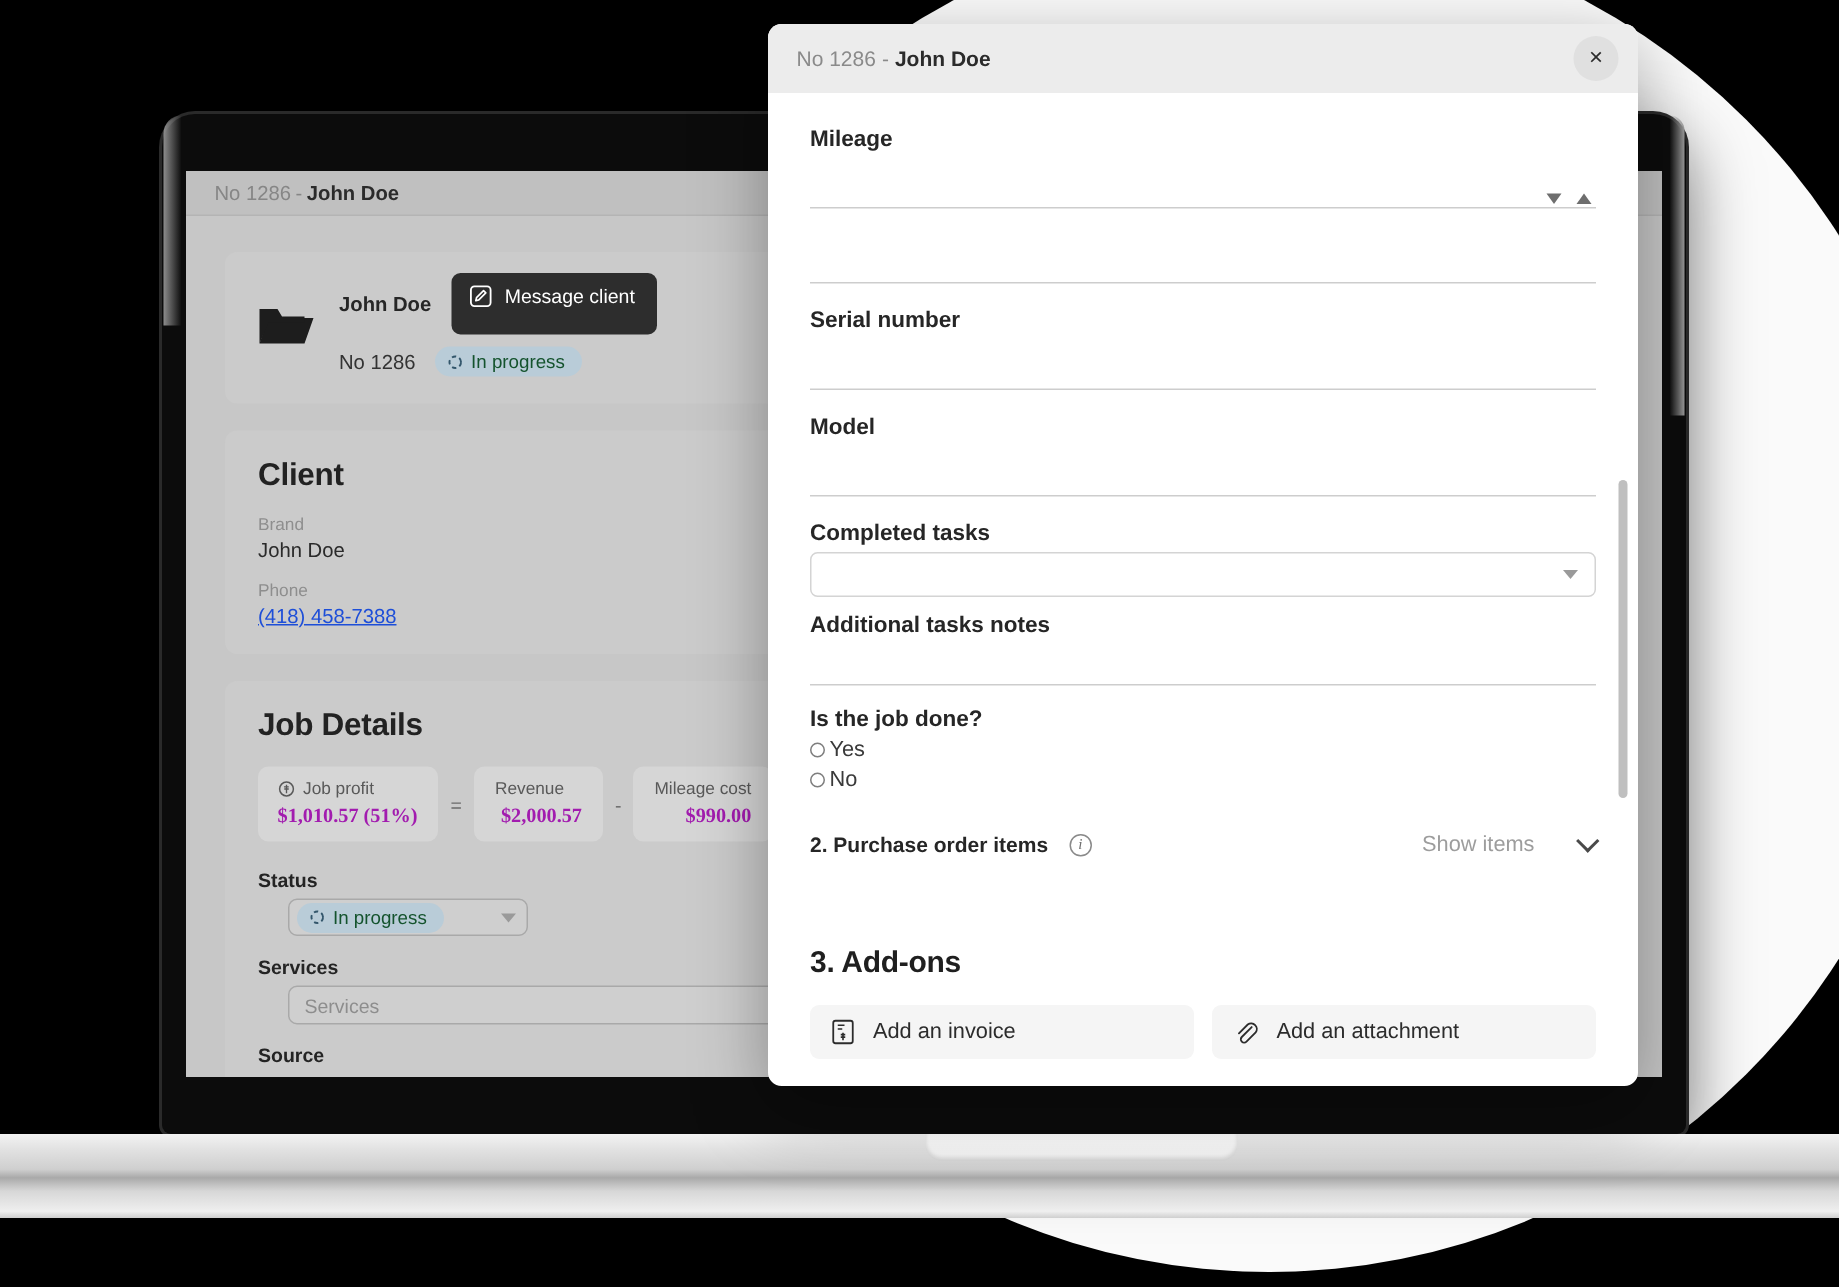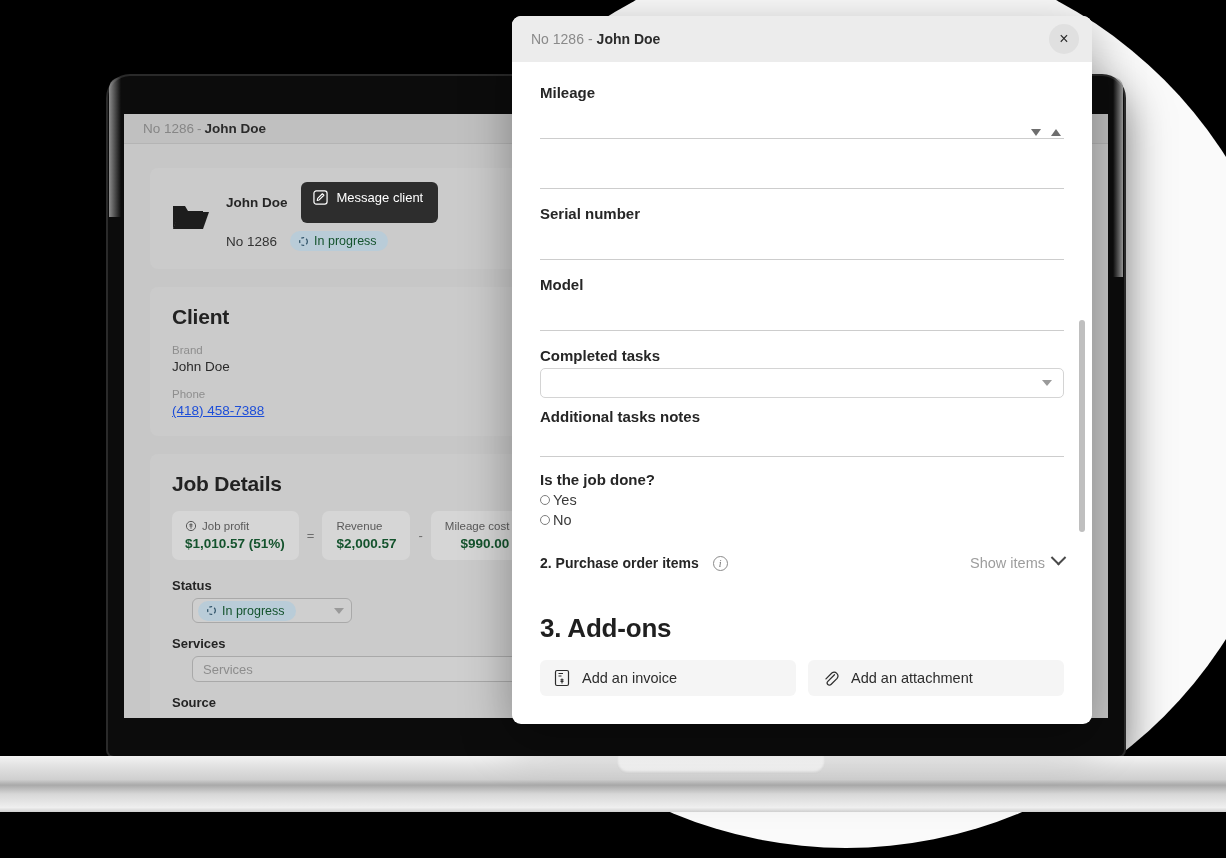--- a/index.html
+++ b/index.html
@@ -192,21 +192,21 @@
   }
   .metric.primary { padding-left: 13px; }
   .m-label {
     font-size: 11.5px;
     color: #595959;
     margin-bottom: 4px;
     display: flex;
     align-items: center;
     gap: 5px;
   }
-  .m-val { font-size: 13.5px; font-weight: bold; color: #14532d; }
+  .m-val { font-size: 13.5px; font-weight: bold; color: #a21caf; font-family: Liberation Serif, serif; }
   .m-op {
     align-self: center;
     font-size: 13px;
     color: #6d6d6d;
     padding: 0 1px;
   }
 
   .fld-block { margin-bottom: 13px; }
   .fld-head { font-size: 13px; font-weight: bold; color: #242424; margin-bottom: 5px; }
   .select-pill {
@@ -368,35 +368,36 @@
     display: flex;
     align-items: center;
     justify-content: center;
     font-family: "Liberation Serif", serif;
     font-style: italic;
     cursor: pointer;
   }
   .show-items {
     margin-left: auto;
     display: flex;
-    gap: 8px;
+    align-items: center;
+    gap: 30px;
     cursor: pointer;
   }
   .show-items-lbl { font-size: 14.5px; color: #9d9d9d; }
   .chev-down {
     width: 11px; height: 11px;
     border-right: 2px solid #4a4a4a;
     border-bottom: 2px solid #4a4a4a;
     transform: rotate(45deg) translate(-2px,-2px);
   }
   .addons-title {
-    font-size: 26px;
+    font-size: 20px;
     font-weight: bold;
     color: #1f1f1f;
-    margin-top: 42px;
+    margin-top: 60px;
     margin-bottom: 16px;
     letter-spacing: -0.2px;
   }
   .addon-row { display: flex; gap: 12px; }
   .addon-btn {
     flex: 1 1 0;
     background: #f5f5f5;
     border: none;
     border-radius: 6px;
     height: 36px;

